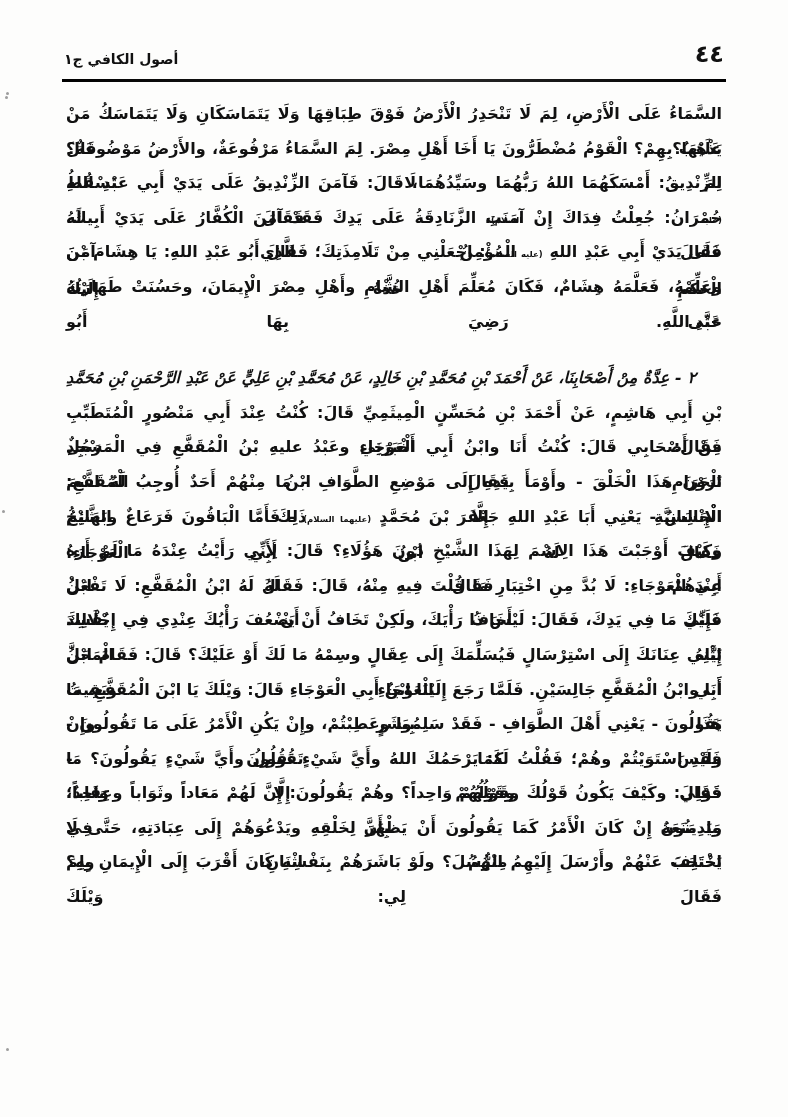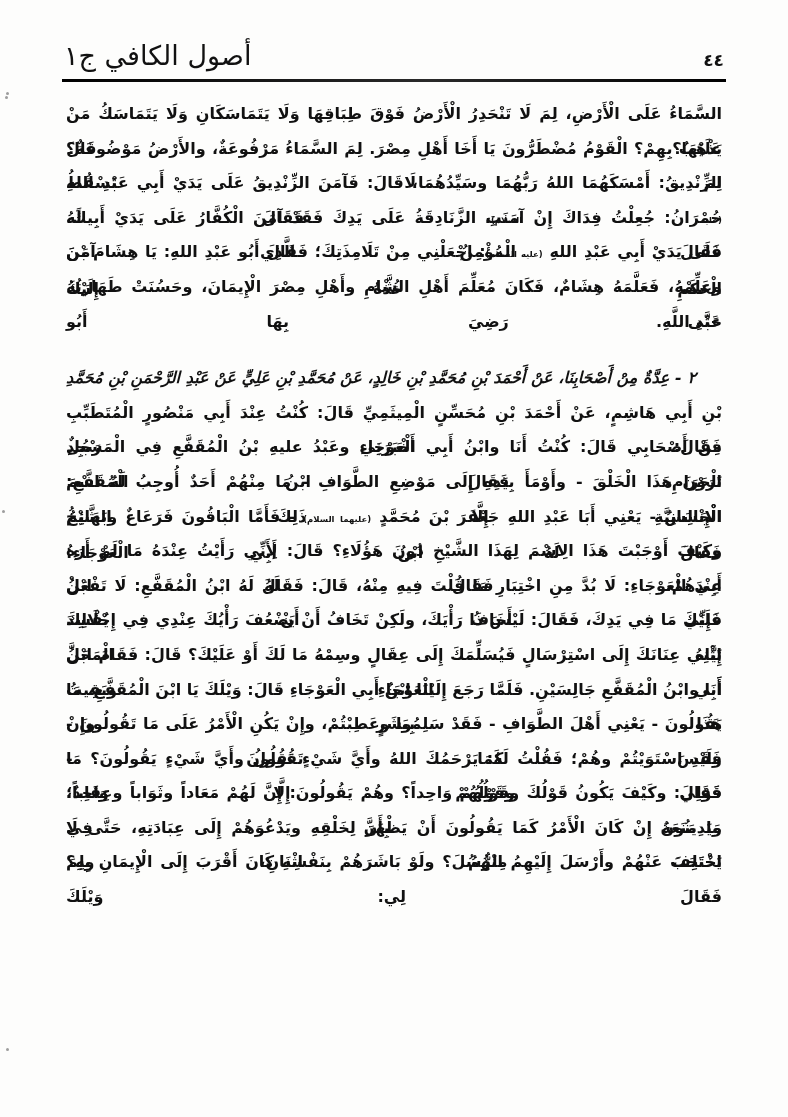--- a/index.html
+++ b/index.html
@@ -20,27 +20,27 @@
   .page-header {
     position: absolute;
     top: 42px;
     right: 64px;
     left: 64px;
     display: flex;
     justify-content: space-between;
     align-items: flex-end;
   }
   .page-number {
-    font-size: 17px;
+    font-size: 24px;
     font-weight: bold;
     line-height: 1;
   }
   .book-title {
-    font-size: 27px;
-    font-weight: normal;
+    font-size: 14px;
+    font-weight: bold;
     line-height: 1;
   }
   .header-rule {
     position: absolute;
     top: 79px;
     right: 62px;
     left: 62px;
     height: 3px;
     background: linear-gradient(to left, #000 0%, #2a2a2a 45%, #000 100%);
   }

